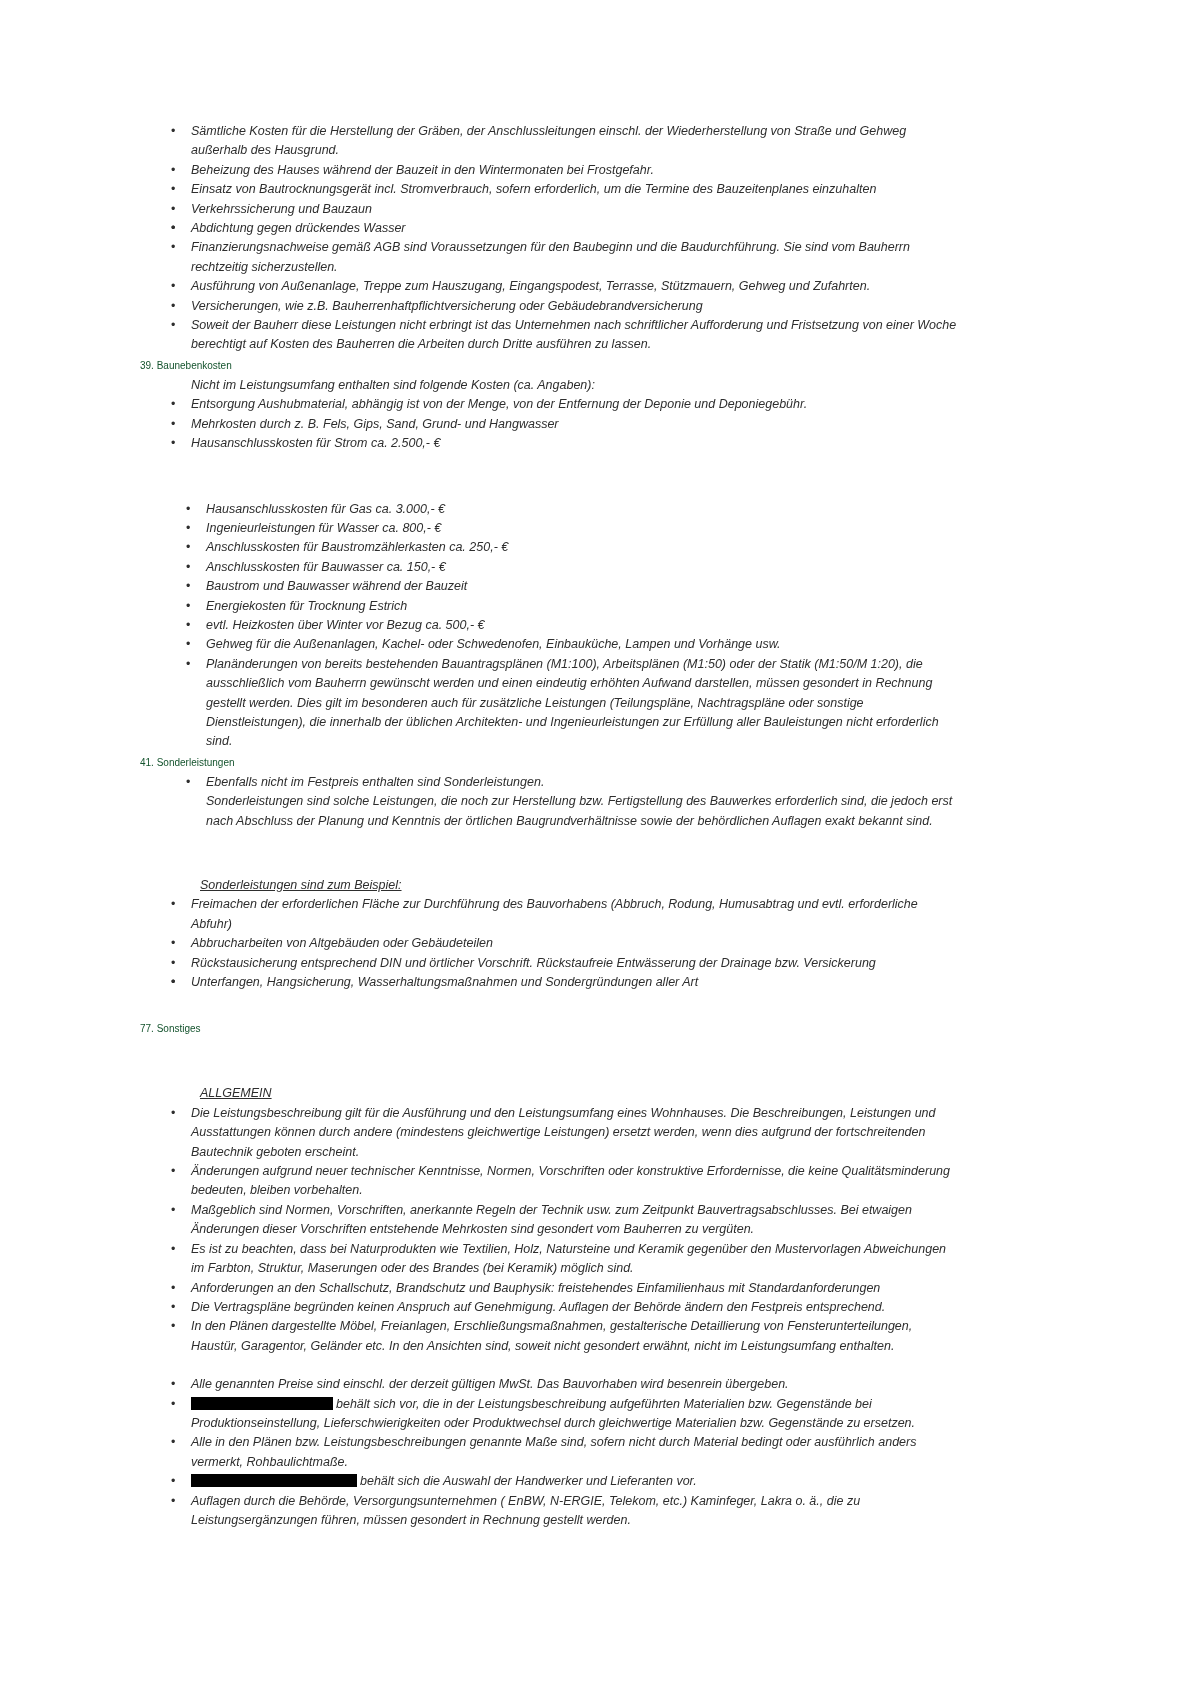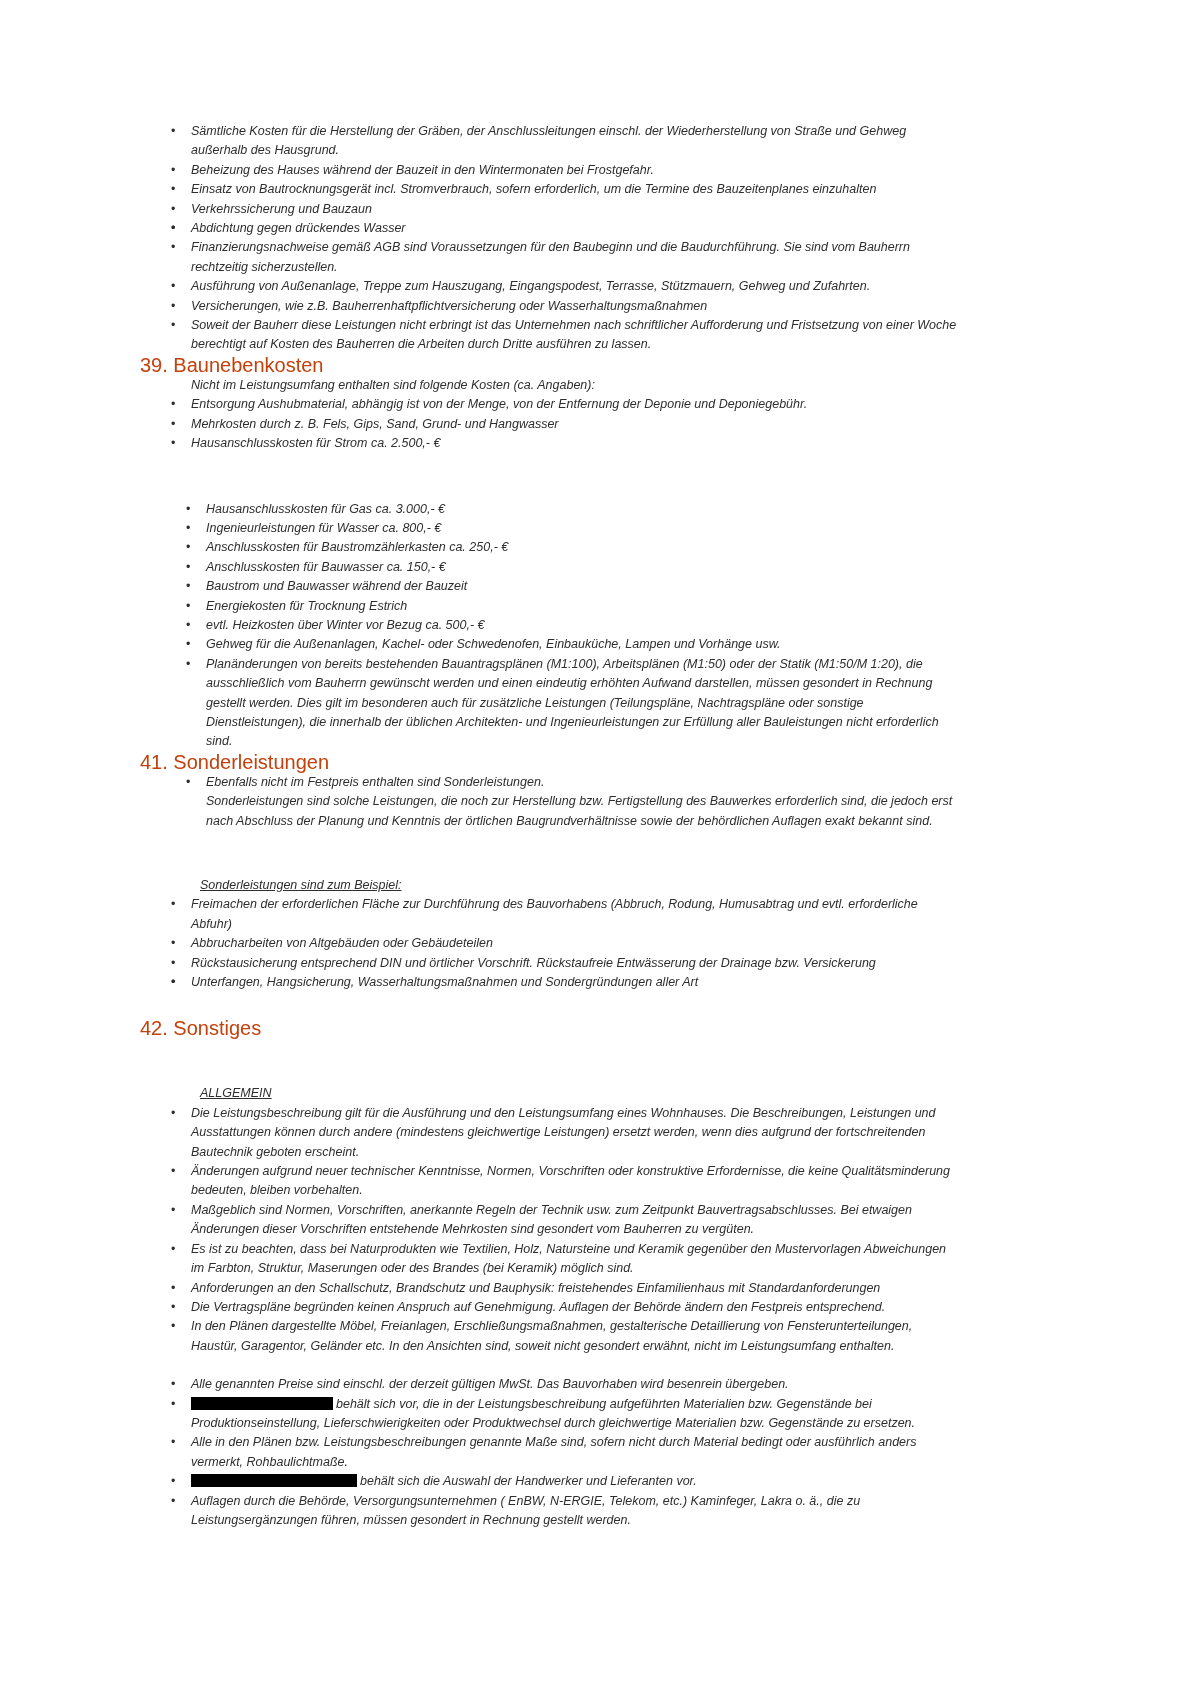--- a/index.html
+++ b/index.html
@@ -1,20 +1,20 @@
 <!DOCTYPE html>
 <html><head>
 <meta charset="utf-8">
 <style>
   html,body { margin:0; padding:0; background:#ffffff; }
   body { width:1202px; height:1700px; position:relative;
          font-family:"Liberation Sans", sans-serif; }
   .doc { position:absolute; left:140px; top:122px; width:820px;
          font-style:italic; font-size:12.5px; line-height:19.4px; color:#2e2e2e; }
-  .heading { font-style:normal; font-size:20px; line-height:21px; color:#c2410c;
+  .heading { font-style:normal; font-size:10px; line-height:21px; color:#14532d;
              padding-left:0; margin:0; }
   .row { position:relative; padding-left:51px; }
   .row .bullet { position:absolute; left:31px; top:0; font-style:normal; }
   .row.lvl2 { padding-left:66px; }
   .row.lvl2 .bullet { left:46px; }
   .plain { padding-left:51px; }
   .plain2 { padding-left:60px; }
   .u { text-decoration:underline;margin-top:45px; }
   .gap-costs { margin-top:46px; }
   .gap-s42 { margin-top:26px; }
@@ -31,21 +31,21 @@
 
   <div>
     <div class="row"><span class="bullet">•</span><span>Sämtliche Kosten für die Herstellung der Gräben, der Anschlussleitungen einschl. der Wiederherstellung von Straße und Gehweg außerhalb des Hausgrund.</span></div>
     <div class="row"><span class="bullet">•</span><span>Beheizung des Hauses während der Bauzeit in den Wintermonaten bei Frostgefahr.</span></div>
     <div class="row"><span class="bullet">•</span><span>Einsatz von Bautrocknungsgerät incl. Stromverbrauch, sofern erforderlich, um die Termine des Bauzeitenplanes einzuhalten</span></div>
     <div class="row"><span class="bullet">•</span><span>Verkehrssicherung und Bauzaun</span></div>
     <div class="row"><span class="bullet">•</span></div>
     <div class="row"><span class="bullet">•</span><span>Abdichtung gegen drückendes Wasser</span></div>
     <div class="row"><span class="bullet">•</span><span>Finanzierungsnachweise gemäß AGB sind Voraussetzungen für den Baubeginn und die Baudurchführung. Sie sind vom Bauherrn rechtzeitig sicherzustellen.</span></div>
     <div class="row"><span class="bullet">•</span><span>Ausführung von Außenanlage, Treppe zum Hauszugang, Eingangspodest, Terrasse, Stützmauern, Gehweg und Zufahrten.</span></div>
-    <div class="row"><span class="bullet">•</span><span>Versicherungen, wie z.B. Bauherrenhaftpflichtversicherung oder Wasserhaltungsmaßnahmen</span></div>
+    <div class="row"><span class="bullet">•</span><span>Versicherungen, wie z.B. Bauherrenhaftpflichtversicherung oder Gebäudebrandversicherung</span></div>
     <div class="row"><span class="bullet">•</span><span>Soweit der Bauherr diese Leistungen nicht erbringt ist das Unternehmen nach schriftlicher Aufforderung und Fristsetzung von einer Woche berechtigt auf Kosten des Bauherren die Arbeiten durch Dritte ausführen zu lassen.</span></div>
   </div>
 
   <div>
     <div class="heading">39. Baunebenkosten</div>
     <div class="plain">Nicht im Leistungsumfang enthalten sind folgende Kosten (ca. Angaben):</div>
     <div class="row"><span class="bullet">•</span><span>Entsorgung Aushubmaterial, abhängig ist von der Menge, von der Entfernung der Deponie und Deponiegebühr.</span></div>
     <div class="row"><span class="bullet">•</span><span>Mehrkosten durch z. B. Fels, Gips, Sand, Grund- und Hangwasser</span></div>
     <div class="row"><span class="bullet">•</span><span>Hausanschlusskosten für Strom ca.  2.500,- €</span></div>
     <div class="gap-costs">
@@ -70,21 +70,21 @@
     <div class="plain row lvl2">Sonderleistungen sind solche Leistungen, die noch zur Herstellung bzw. Fertigstellung des Bauwerkes erforderlich sind, die jedoch erst nach Abschluss der Planung und Kenntnis der örtlichen Baugrundverhältnisse sowie der behördlichen Auflagen exakt bekannt sind.</div>
     <div class="plain2 u">Sonderleistungen sind zum Beispiel:</div>
     <div class="row"><span class="bullet">•</span><span>Freimachen der erforderlichen Fläche zur Durchführung des Bauvorhabens (Abbruch, Rodung, Humusabtrag und evtl. erforderliche Abfuhr)</span></div>
     <div class="row"><span class="bullet">•</span><span>Abbrucharbeiten von Altgebäuden oder Gebäudeteilen</span></div>
     <div class="row"><span class="bullet">•</span><span>Rückstausicherung entsprechend DIN und örtlicher Vorschrift. Rückstaufreie Entwässerung der Drainage bzw. Versickerung</span></div>
     <div class="row"><span class="bullet">•</span></div>
     <div class="row"><span class="bullet">•</span><span>Unterfangen, Hangsicherung, Wasserhaltungsmaßnahmen und Sondergründungen aller Art</span></div>
   </div>
 
   <div>
-    <div class="heading gap-s42">42. Sonstiges</div>
+    <div class="heading gap-s42">77. Sonstiges</div>
     <div class="plain2 u">ALLGEMEIN</div>
     <div class="row"><span class="bullet">•</span><span>Die Leistungsbeschreibung gilt für die Ausführung und den Leistungsumfang eines Wohnhauses. Die Beschreibungen, Leistungen und Ausstattungen können durch andere (mindestens gleichwertige Leistungen) ersetzt werden, wenn dies aufgrund der fortschreitenden Bautechnik geboten erscheint.</span></div>
     <div class="row"><span class="bullet">•</span><span>Änderungen aufgrund neuer technischer Kenntnisse, Normen, Vorschriften oder konstruktive Erfordernisse, die keine Qualitätsminderung bedeuten, bleiben vorbehalten.</span></div>
     <div class="row"><span class="bullet">•</span><span>Maßgeblich sind Normen, Vorschriften, anerkannte Regeln der Technik usw. zum Zeitpunkt Bauvertragsabschlusses. Bei etwaigen Änderungen dieser Vorschriften entstehende Mehrkosten sind gesondert vom Bauherren zu vergüten.</span></div>
     <div class="row"><span class="bullet">•</span><span>Es ist zu beachten, dass bei Naturprodukten wie Textilien, Holz, Natursteine und Keramik gegenüber den Mustervorlagen Abweichungen im Farbton, Struktur, Maserungen oder des Brandes (bei Keramik) möglich sind.</span></div>
     <div class="row"><span class="bullet">•</span><span>Anforderungen an den Schallschutz, Brandschutz und Bauphysik: freistehendes Einfamilienhaus mit Standardanforderungen</span></div>
     <div class="row"><span class="bullet">•</span><span>Die Vertragspläne begründen keinen Anspruch auf Genehmigung. Auflagen der Behörde ändern den Festpreis entsprechend.</span></div>
     <div class="row"><span class="bullet">•</span><span>In den Plänen dargestellte Möbel, Freianlagen, Erschließungsmaßnahmen, gestalterische Detaillierung von Fensterunterteilungen, Haustür, Garagentor, Geländer etc. In den Ansichten sind, soweit nicht gesondert erwähnt, nicht im Leistungsumfang enthalten.</span></div>
 
     <div class="row gap-blank"><span class="bullet">•</span><span>Alle genannten Preise sind einschl. der derzeit gültigen MwSt. Das Bauvorhaben wird besenrein übergeben.</span></div>

